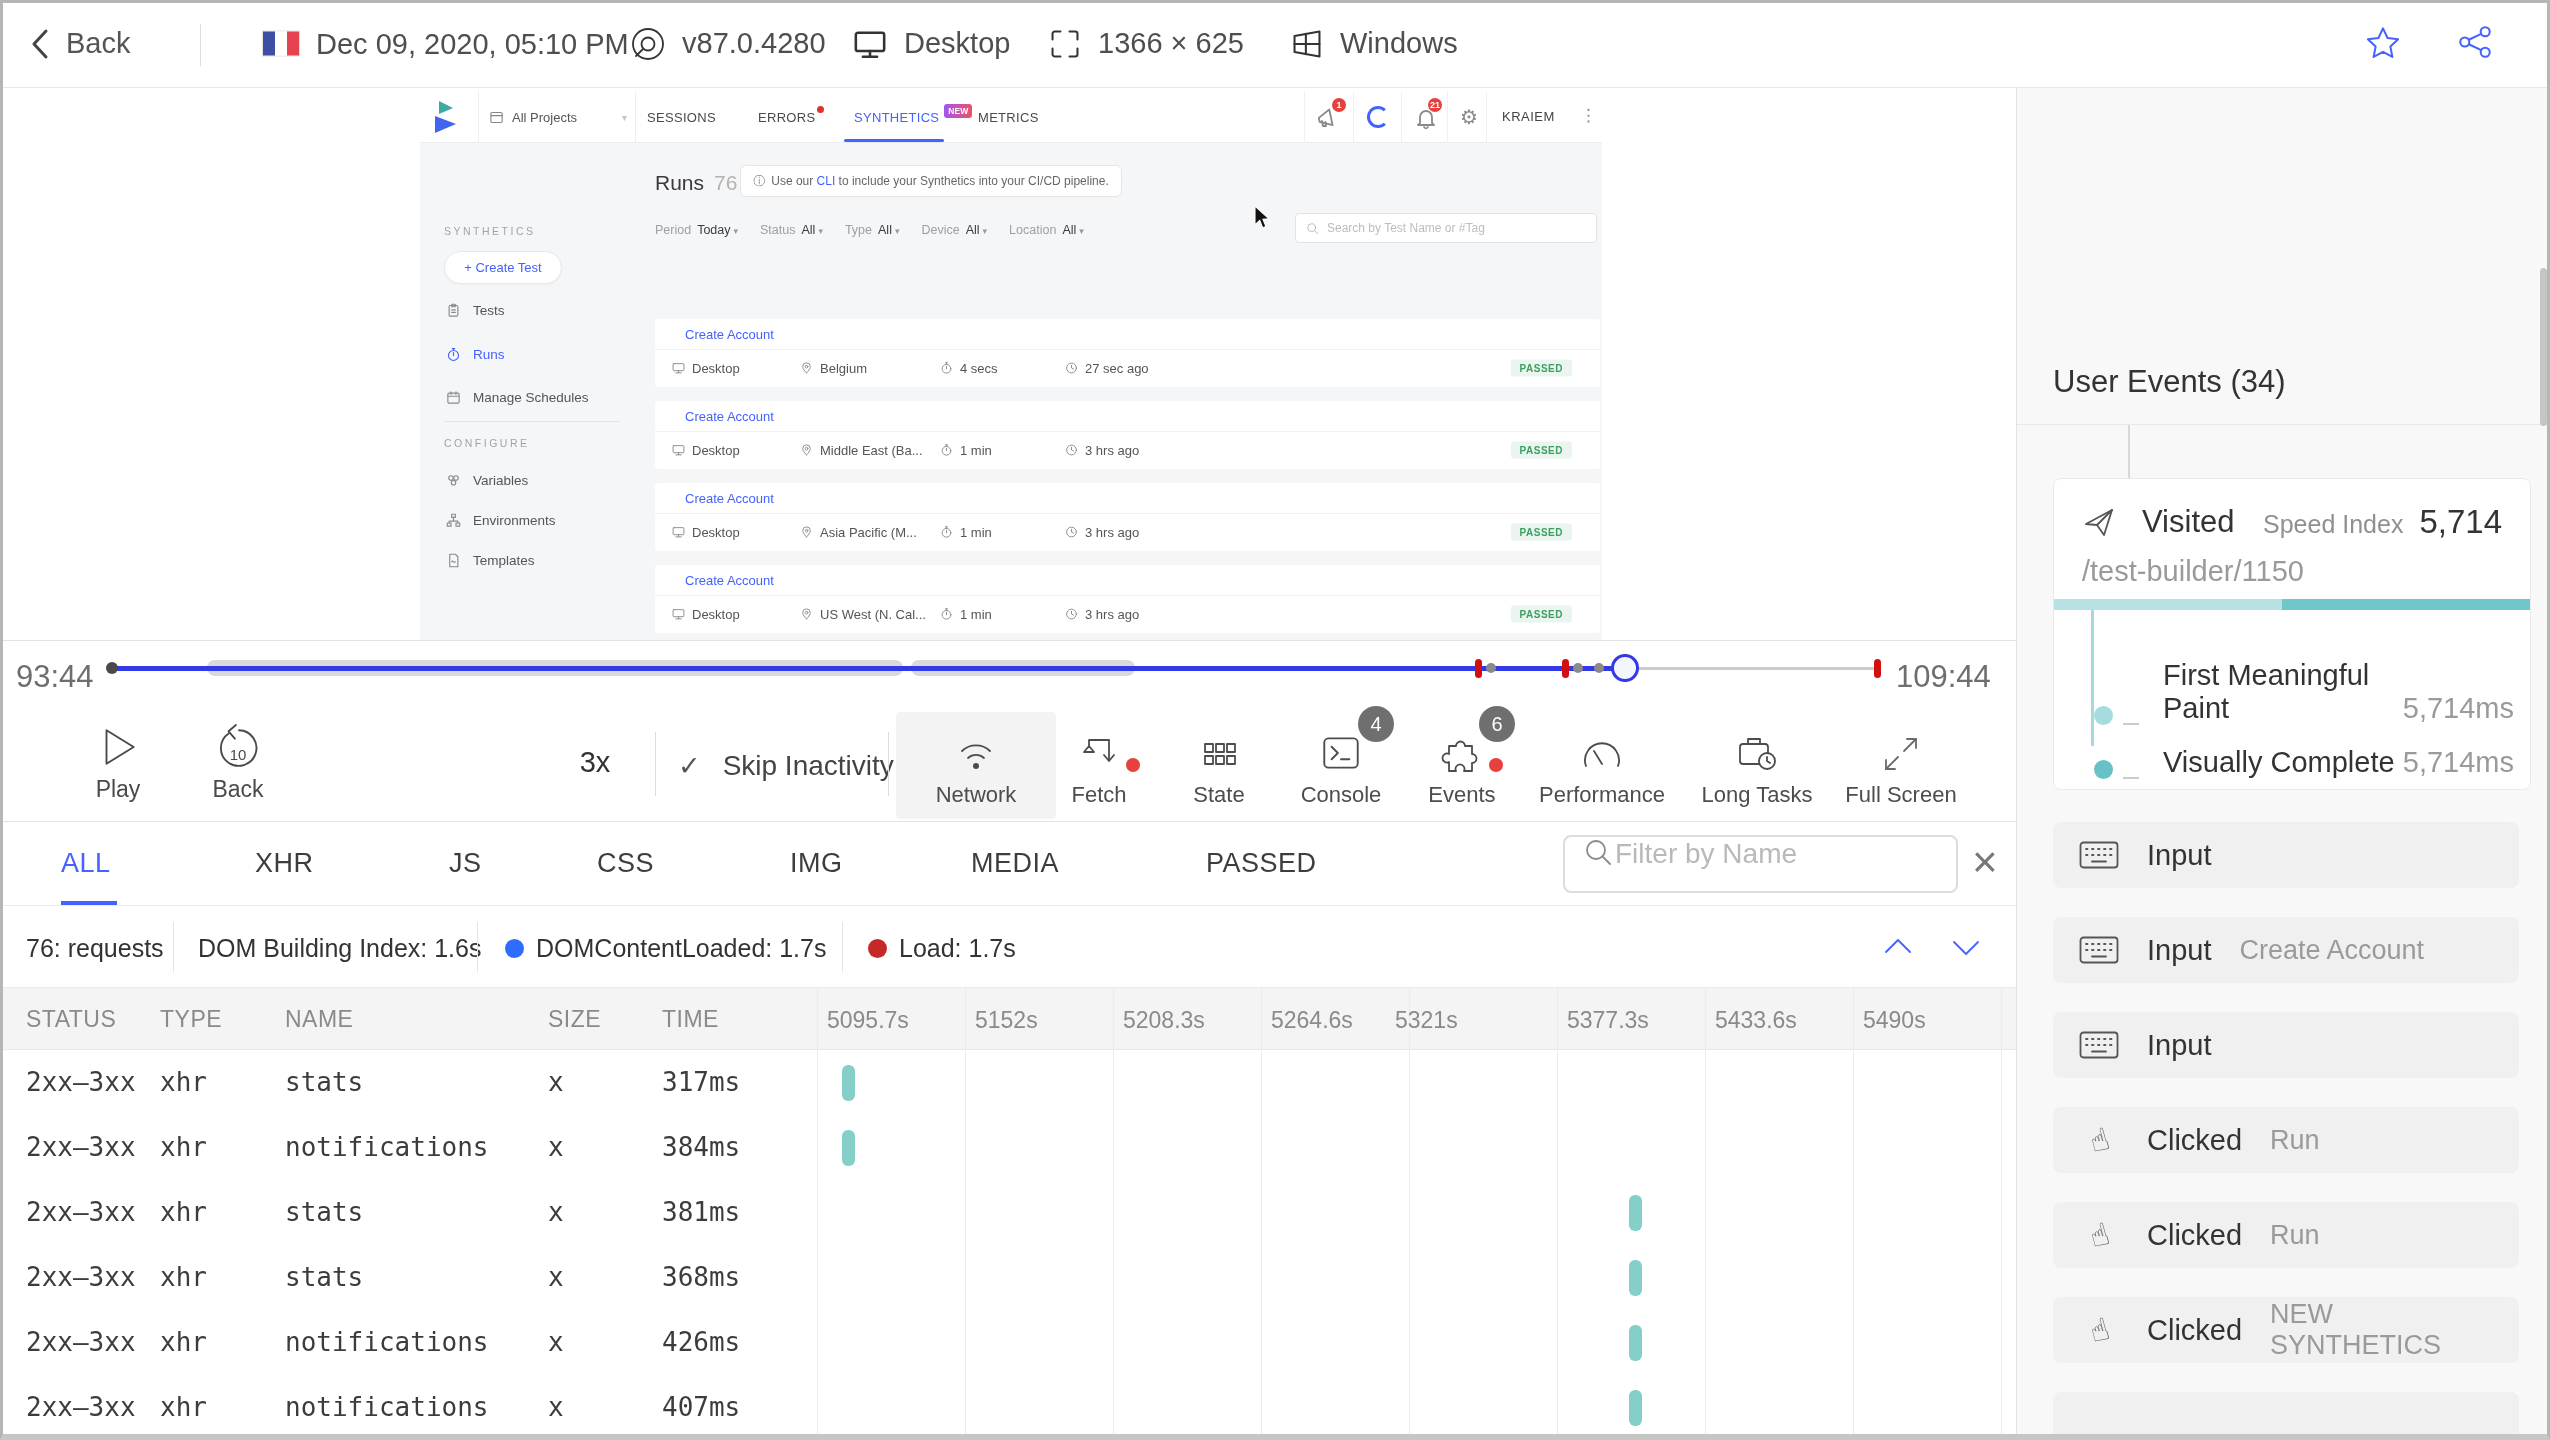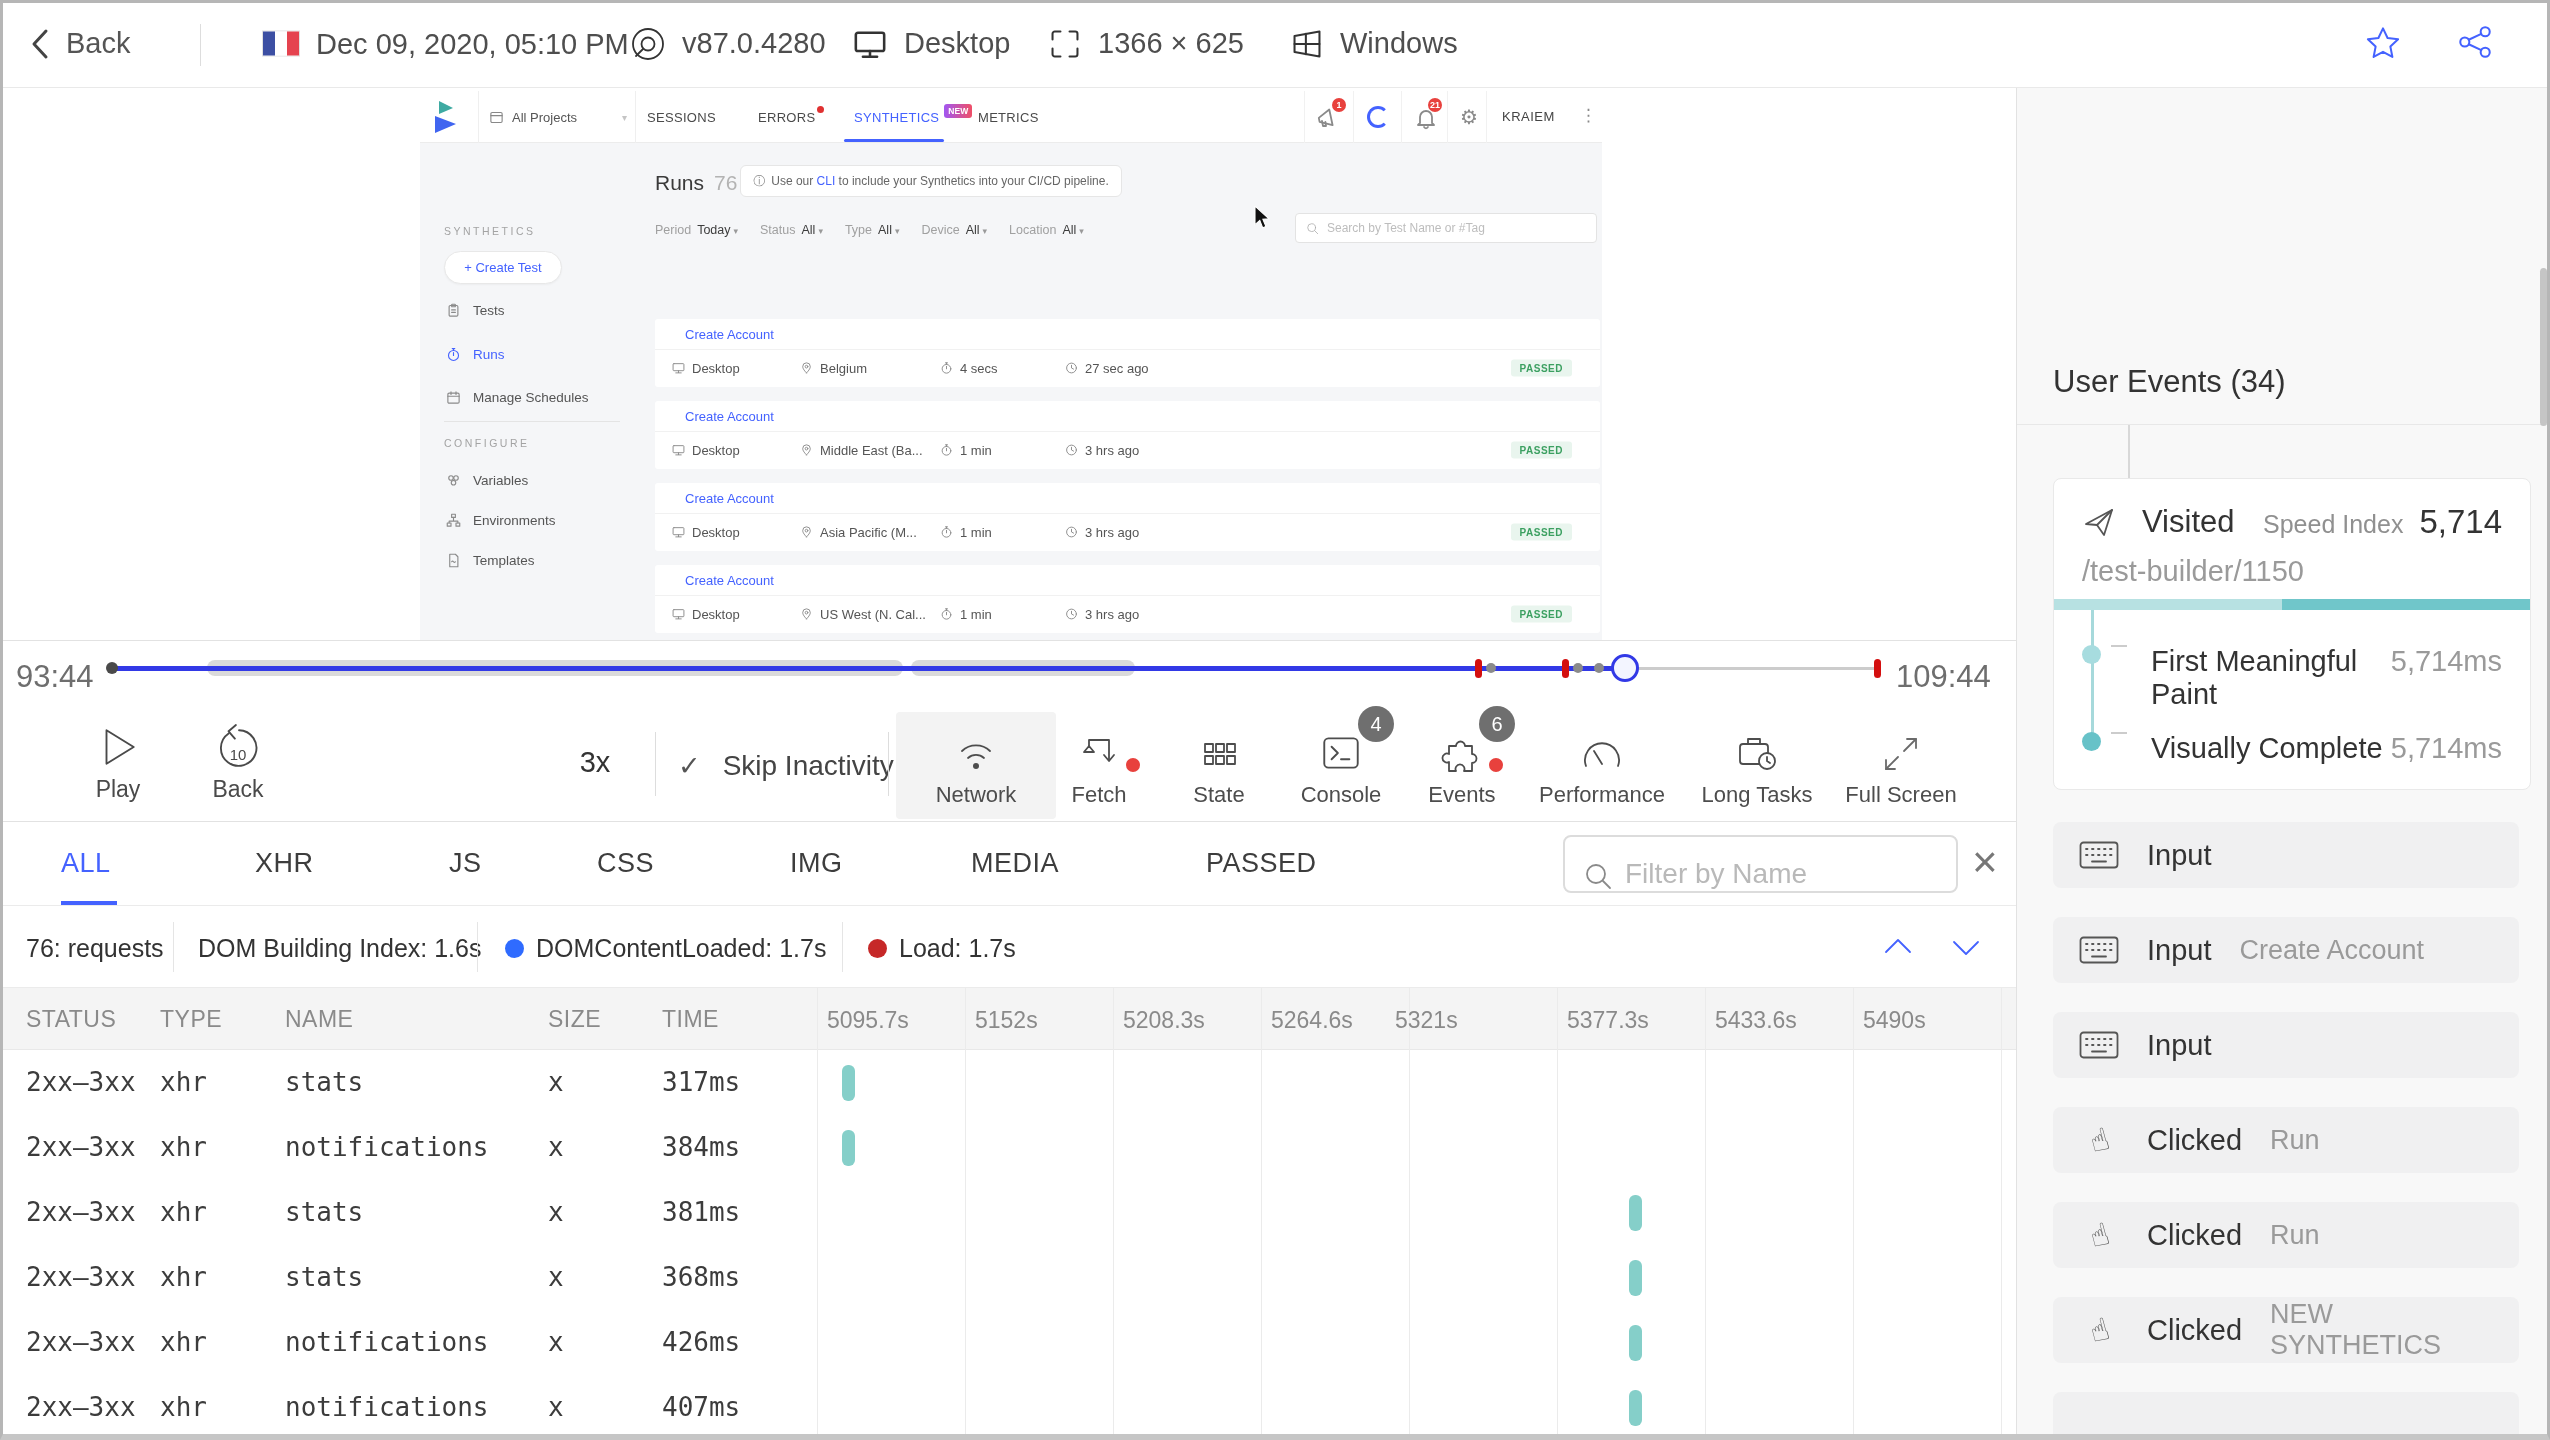--- a/index.html
+++ b/index.html
@@ -82,21 +82,21 @@
   .skip .chk{color:#555;font-size:27px;}
   .pbtn{position:absolute;top:14px;width:120px;text-align:center;color:#4a4a4a;}
   .pbtn .tlabel{font-size:23px;margin-top:6px;color:#4a4a4a;}
 
   
   .network{position:absolute;left:0;top:822px;width:2016px;height:618px;background:#fff;z-index:6;}
   .net-tabs{position:absolute;left:0;top:0;width:2016px;height:84px;border-bottom:1px solid #ebebeb;}
   .ntab{position:absolute;top:26px;font-size:27px;font-weight:500;letter-spacing:.5px;color:#3d3d3d;}
   .ntab.active{color:#4462ff;}
   .ntab-ul{position:absolute;left:61px;bottom:0;width:56px;height:4px;background:#4462ff;}
-  .nfilter{position:absolute;left:1563px;top:13px;width:395px;height:58px;border:2px solid #dcdcdc;border-radius:8px;display:flex;align-items:flex-end;gap:10px;padding:0 18px;background:#fff;}
+  .nfilter{position:absolute;left:1563px;top:13px;width:395px;height:58px;border:2px solid #dcdcdc;border-radius:8px;display:flex;align-items:flex-start;gap:0;padding:0 18px;background:#fff;}
   .nfilter input{border:none;outline:none;font-size:28px;color:#444;width:300px;font-family:"Liberation Sans",sans-serif;background:transparent;}
   .nfilter input::placeholder{color:#b9b9b9;}
   .nclose{position:absolute;left:1972px;top:14px;font-size:44px;color:#777;line-height:52px;}
   .net-stats{position:absolute;left:0;top:84px;width:2016px;height:82px;border-bottom:1px solid #ebebeb;font-size:25px;font-weight:500;color:#333;}
   .nst{position:absolute;top:28px;white-space:nowrap;display:flex;align-items:center;gap:12px;}
   .nst-div{position:absolute;top:16px;width:1px;height:50px;background:#e5e5e5;}
   .dot18{width:19px;height:19px;border-radius:50%;}
   .nav-chevs{position:absolute;left:1878px;top:24px;display:flex;gap:28px;color:#4462ff;}
   .net-header{position:absolute;left:0;top:166px;width:2016px;height:62px;background:#f4f4f4;border-bottom:1px solid #e8e8e8;color:#8a8a8a;font-size:23px;letter-spacing:.5px;}
   .nh{position:absolute;top:18px;}
@@ -122,21 +122,21 @@
   .vhead{position:absolute;left:0;top:24px;width:100%;padding:0 28px;display:flex;align-items:center;}
   .vtitle{font-size:31px;color:#333;margin-left:26px;}
   .vright{margin-left:auto;display:flex;align-items:baseline;gap:16px;}
   .si-label{font-size:25px;color:#909090;}
   .si-val{font-size:33px;color:#333;}
   .vurl{position:absolute;left:28px;top:76px;font-size:29px;color:#9a9a9a;}
   .vbar{position:absolute;left:0;top:120px;width:100%;height:11px;display:flex;}
   .vbar .b1{width:48%;background:#b7e1e2;}
   .vbar .b2{width:52%;background:#70c6ca;}
   .vconn{position:absolute;left:37px;top:131px;width:3px;height:136px;background:#a6d9db;}
-  .vmetric{position:absolute;left:0;width:100%;padding:0 28px;display:flex;align-items:flex-start;}
+  .vmetric{position:absolute;left:12px;width:100%;padding:0 28px;display:flex;align-items:flex-end;margin-top:14px;}
   .vdot{width:19px;height:19px;border-radius:50%;margin-right:10px;flex:none;}
   .vdash{width:16px;height:2px;background:#ccc;margin-right:24px;flex:none;}
   .vm-label{font-size:29px;color:#333;}
   .vm-val{margin-left:auto;font-size:29px;color:#9a9a9a;}
   .eitem{position:absolute;left:36px;width:466px;height:66px;background:#f0f0f1;border-radius:8px;display:flex;align-items:center;padding:0 24px;gap:26px;}
   .eicon{color:#555;flex:none;display:flex;align-items:center;justify-content:center;width:44px;}
   .etype{font-size:29px;color:#333;}
   .edetail{font-size:27px;color:#9a9a9a;margin-left:2px;}
   .esb-scroll{position:absolute;right:3px;top:180px;width:7px;height:158px;background:#c5c5c5;border-radius:4px;}
   .hand-glyph{font-size:31px;transform:rotate(-15deg);color:#555;font-family:"DejaVu Sans",sans-serif;}

